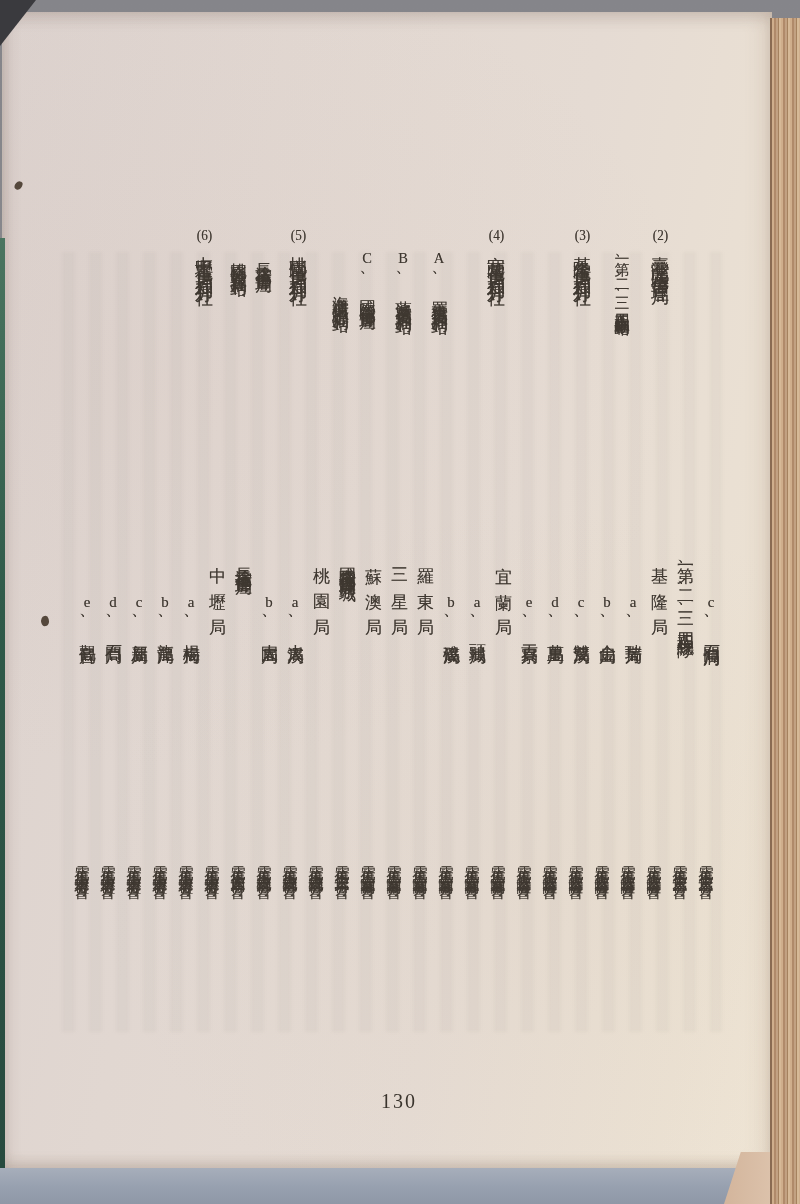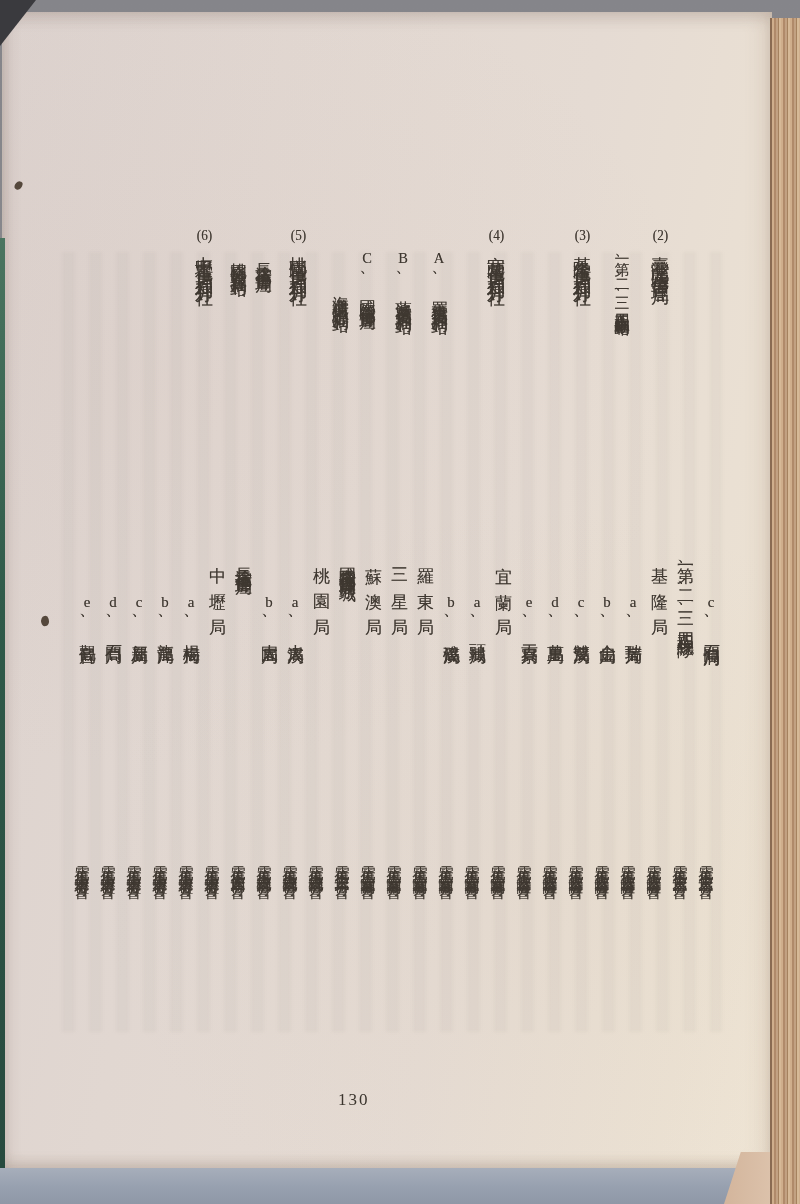--- a/index.html
+++ b/index.html
@@ -58,22 +58,22 @@
   }
   .s1-big  { font-size:18px; letter-spacing:4px; }
   .s1-small{ font-size:15px; letter-spacing:1px; }
   .s1-mid  { font-size:16.5px; letter-spacing:2.5px; }
   .s2      { font-size:17px; letter-spacing:2px; }
   .s2.spread { letter-spacing:26px; }
   .s3      { font-size:15px; letter-spacing:2.5px; }
   .up  { text-orientation:upright; font-size:0.88em; }
   .tcy { text-combine-upright:all; font-size:14px; letter-spacing:0; }
   .page-number {
-    position:absolute; left:336px; top:1078px; width:60px; text-align:left;
-    font-size:17px; letter-spacing:2px; color:#3a342d; z-index:6;
+    position:absolute; left:355px; top:1078px; width:60px; text-align:right;
+    font-size:20px; letter-spacing:2px; color:#3a342d; z-index:6;
   }
 </style>
 </head>
 <body>
 
 <div class="desk-band"></div>
 
 <div class="book-page">
   <div class="ghost-bleed"></div>
   <div></div>

